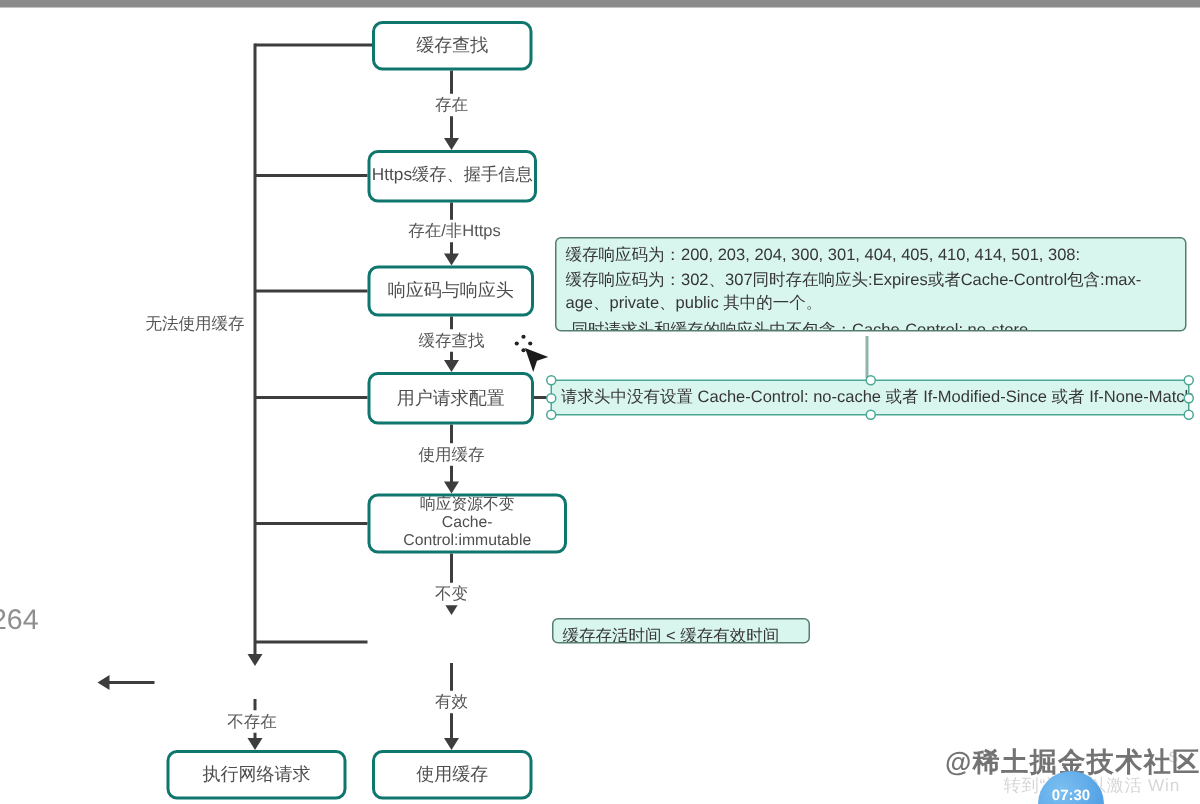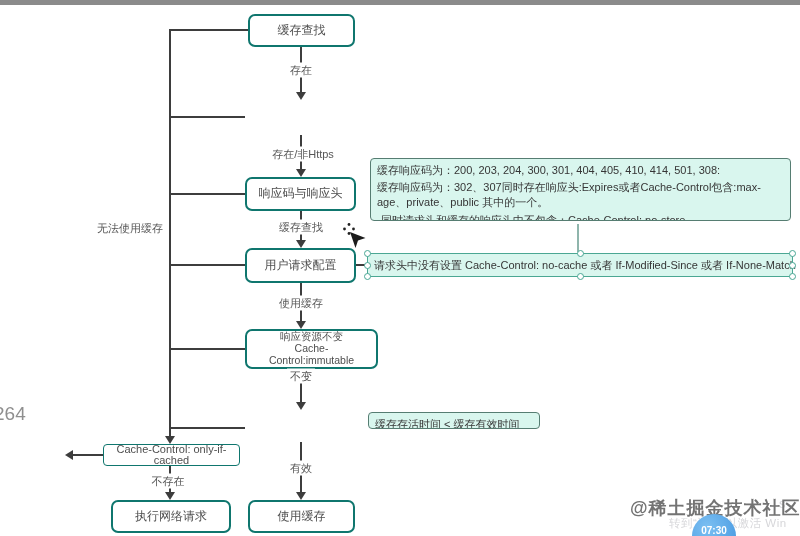--- a/index.html
+++ b/index.html
@@ -73,49 +73,49 @@
   <div class="arrow-down" style="left:165px;top:492px"></div>
   <div class="hline" style="left:72px;top:454px;width:31px"></div>
   <div class="arrow-left" style="left:65px;top:450px"></div>
 
   <div class="hline" style="left:356px;top:264px;width:11px"></div>
   <div class="connector-teal" style="left:577px;top:224px;height:28px"></div>
 
   <div class="node" style="left:248px;top:14px;width:107px;height:33px">
     <span>缓存查找</span>
   </div>
+  <div class="node" style="left:245px;top:100px;width:113px;height:35px;font-size:11.5px">
+    <span>Https缓存、握手信息</span>
+  </div>
   <div class="node" style="left:245px;top:177px;width:111px;height:34px">
     <span>响应码与响应头</span>
   </div>
   <div class="node" style="left:245px;top:248px;width:111px;height:35px">
     <span>用户请求配置</span>
   </div>
   <div class="node small" style="left:245px;top:329px;width:133px;height:40px">
     <span>响应资源不变</span>
     <span>Cache-</span>
     <span>Control:immutable</span>
   </div>
   <div class="node" style="left:248px;top:500px;width:107px;height:33px">
     <span>使用缓存</span>
   </div>
-  <div class="node thin" style="left:103px;top:444px;width:137px;height:22px">
-    <span>Cache-Control: only-if-cached</span>
-  </div>
   <div class="node" style="left:111px;top:500px;width:120px;height:33px">
     <span>执行网络请求</span>
   </div>
 
   <span class="edge-label" style="left:301px;top:70px">存在</span>
   <span class="edge-label" style="left:303px;top:154px">存在/非Https</span>
   <span class="edge-label" style="left:301px;top:227px">缓存查找</span>
   <span class="edge-label" style="left:301px;top:303px">使用缓存</span>
-  <span class="edge-label" style="left:301px;top:376px">不变</span>
+  <span class="edge-label" style="left:301px;top:396px">不变</span>
   <span class="edge-label" style="left:301px;top:468px">有效</span>
   <span class="edge-label" style="left:168px;top:481px">不存在</span>
-  <span class="edge-label" style="left:130px;top:228px">无法使用缓存</span>
+  <span class="edge-label" style="left:130px;top:216px">无法使用缓存</span>
 
   <div class="note" style="left:370px;top:158px;width:421px;height:63px">
     <div class="nl nowrap">缓存响应码为：200, 203, 204, 300, 301, 404, 405, 410, 414, 501, 308:</div>
     <div class="nl">缓存响应码为：302、307同时存在响应头:Expires或者Cache-Control包含:max-age、private、public 其中的一个。</div>
     <div class="nl nowrap">同时请求头和缓存的响应头中不包含：Cache-Control: no-store</div>
   </div>
 
   <div class="note selected" style="left:367px;top:253px;width:426px;height:24px">
     <span class="nowrap">请求头中没有设置 Cache-Control: no-cache 或者 If-Modified-Since 或者 If-None-Match</span>
     <span class="handle" style="left:-4px;top:-4px"></span>

